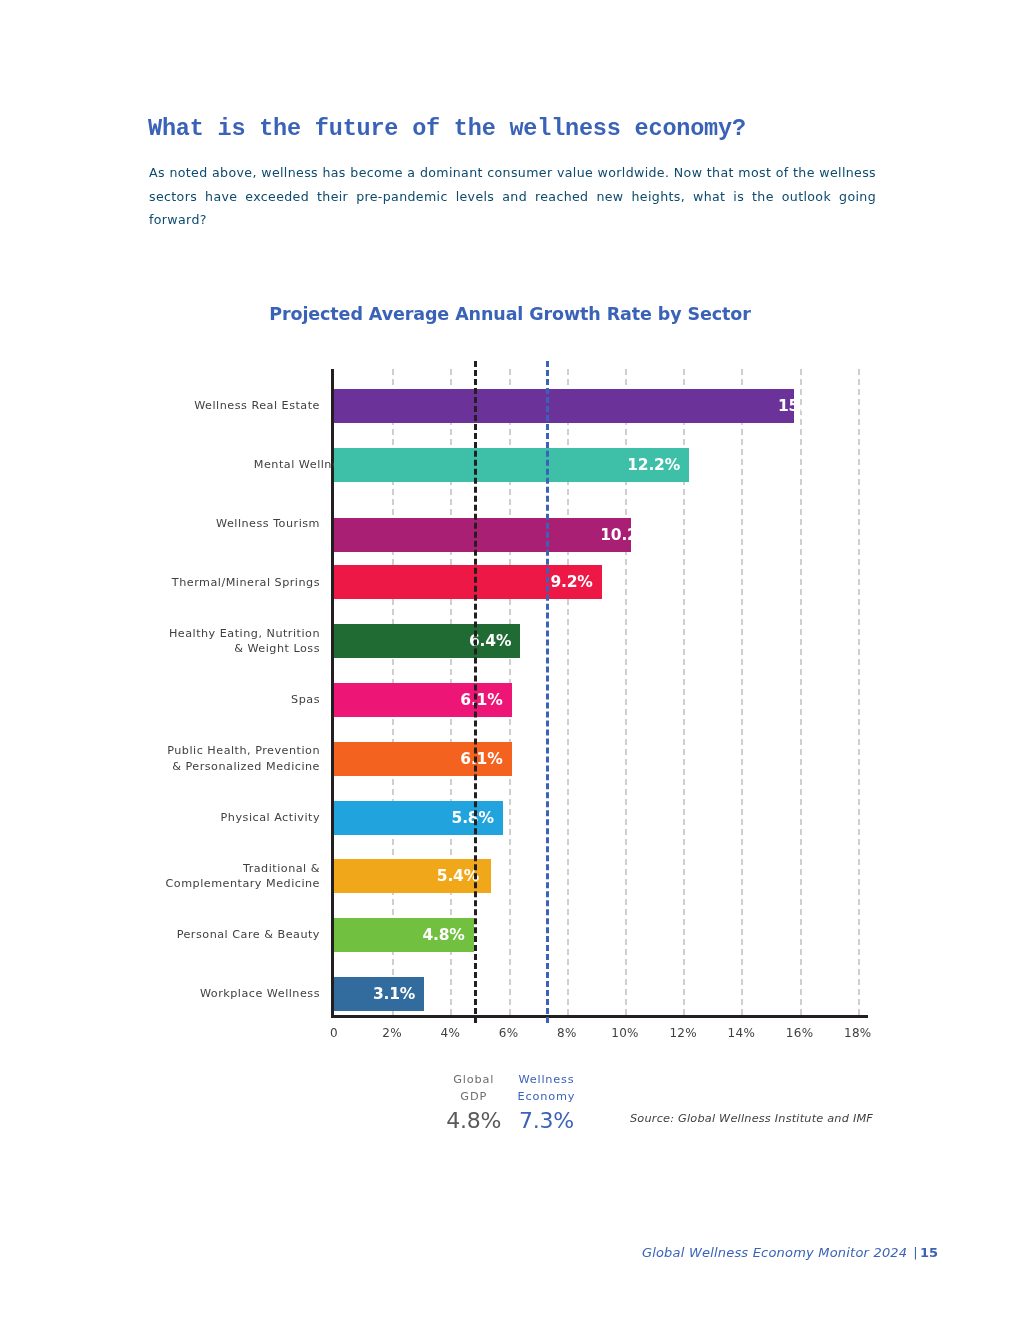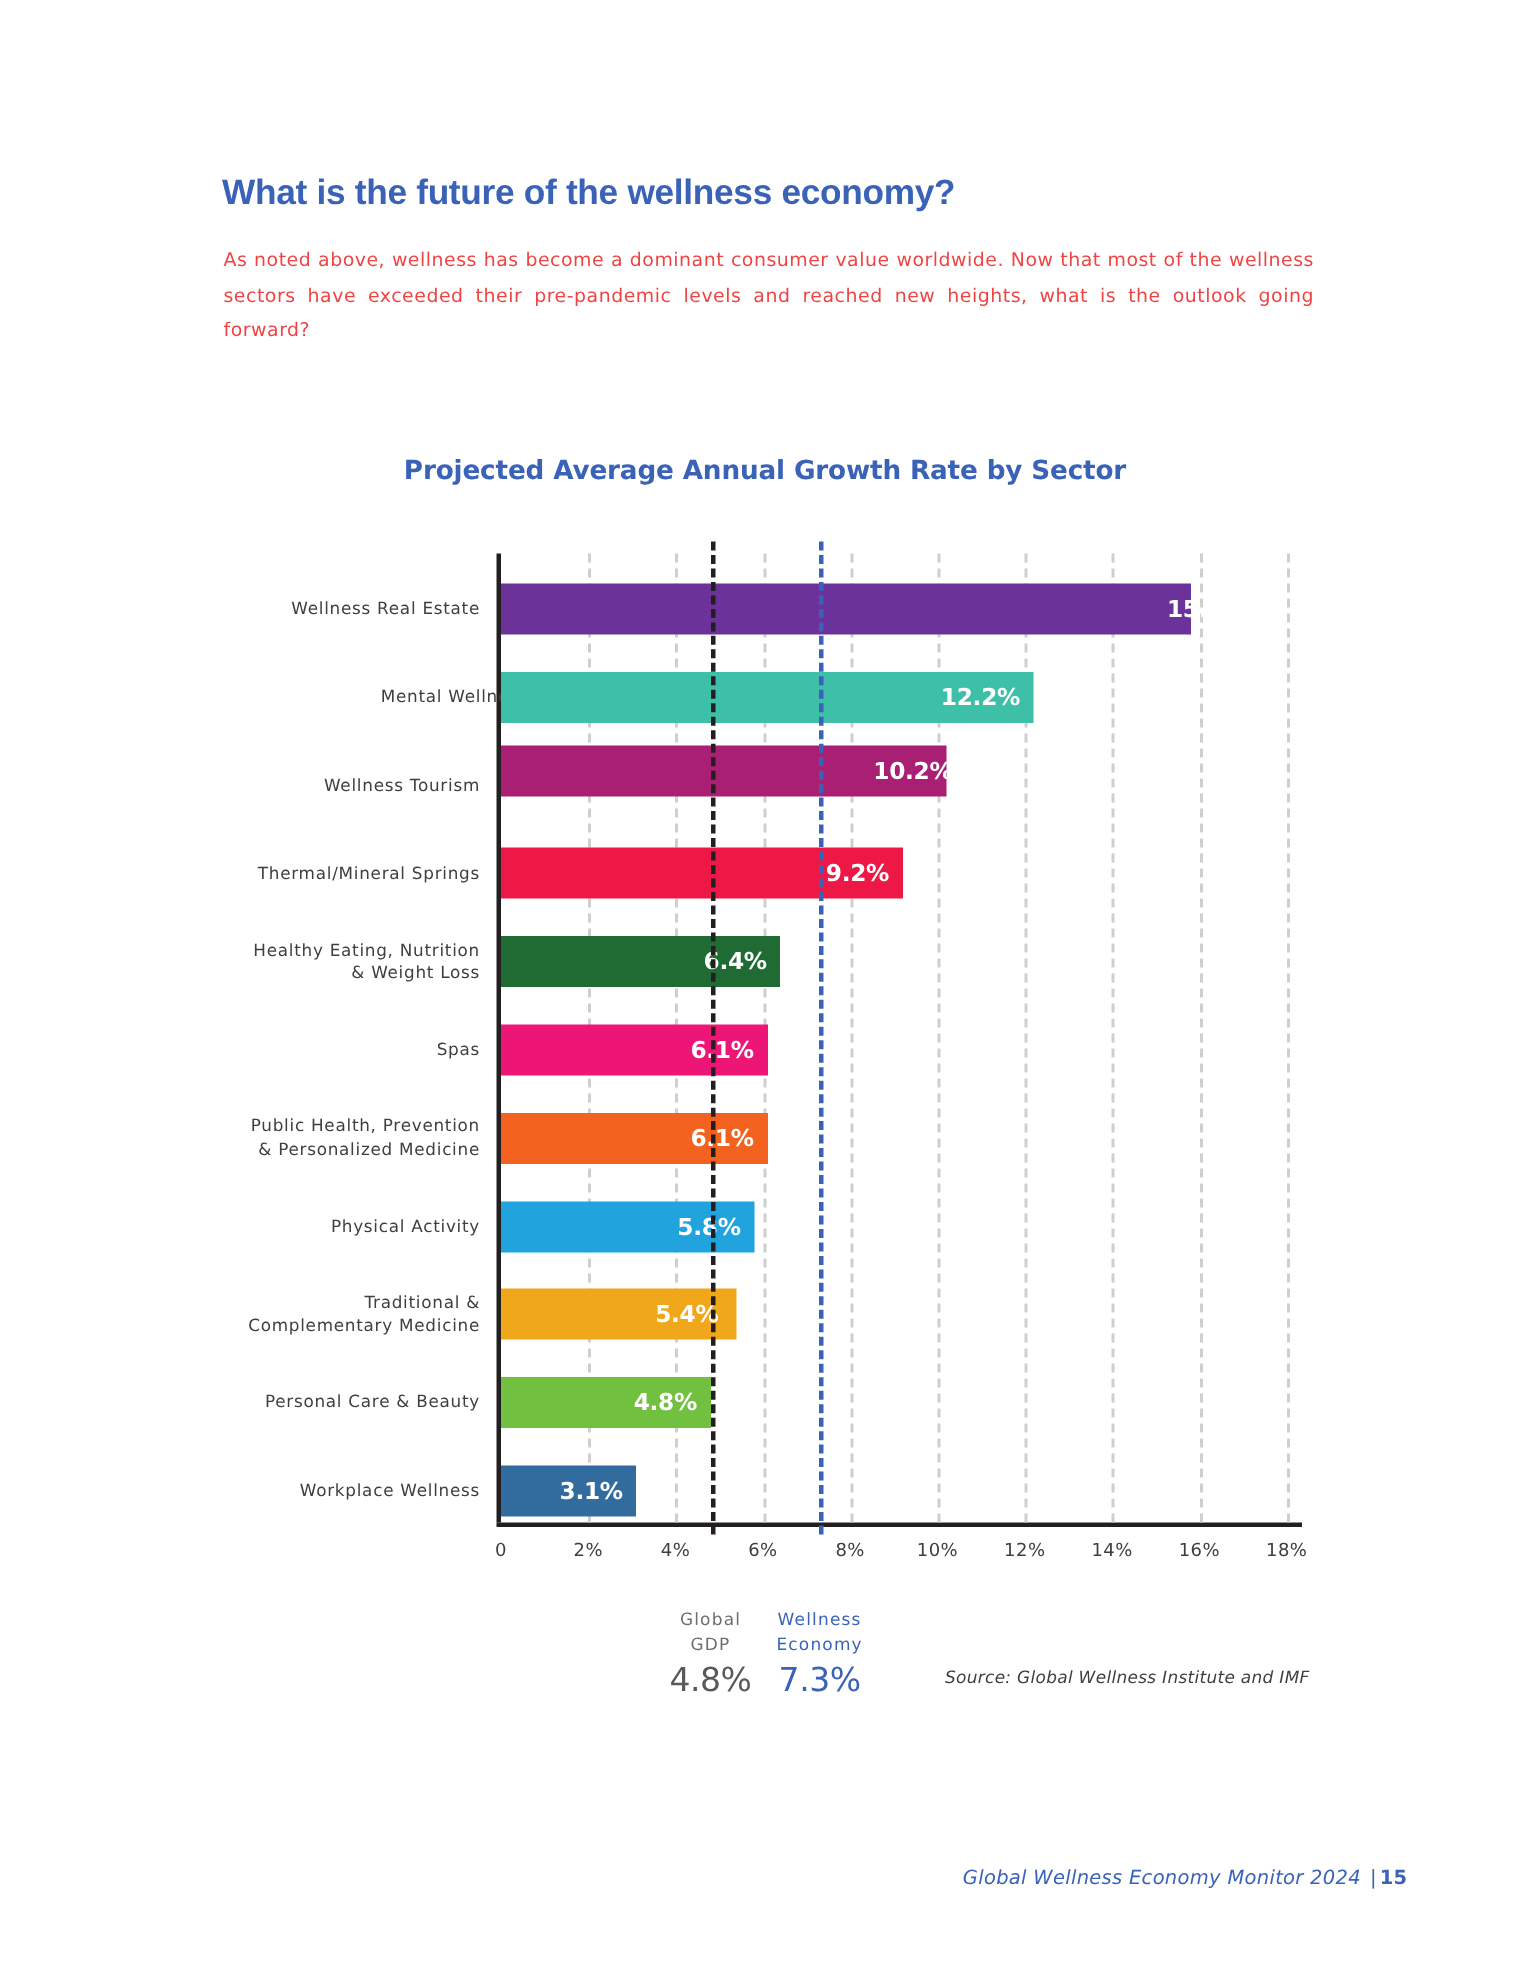--- a/index.html
+++ b/index.html
@@ -18,30 +18,30 @@
   
   .page-heading {
     position: absolute;
     left: 148px;
     top: 115px;
     width: 740px;
     font-size: 23.5px;
     font-weight: bold;
     color: #3a63b8;
     letter-spacing: -0.2px;
-    font-family: Liberation Sans, sans-serif;
+    font-family: Liberation Mono, monospace;
   }
   .intro-paragraph {
     position: absolute;
     left: 149px;
     top: 161px;
     width: 727px;
     font-size: 12.6px;
     line-height: 23.5px;
-    color: #ef4444;
+    color: #0c4a6e;
     letter-spacing: 0.35px;
     text-align: justify;
     font-family: "DejaVu Sans", "Liberation Sans", sans-serif;
   }
 
   
   .chart-wrap {
     position: absolute;
     left: 0;
     top: 0;
@@ -234,21 +234,21 @@
       </div>
     <div id="bars">
         <div class="bar-row" style="top: 20px; width: 459.78px; padding-left: 46px;">
           <div class="bar" style="width: 459.78px; background: rgb(107, 51, 153);"></div>
           <div class="bar-value">15.8%</div>
         </div>
         <div class="bar-row" style="top: 78.8px; width: 355.02px;">
           <div class="bar" style="width: 355.02px; background: rgb(61, 191, 168);"></div>
           <div class="bar-value">12.2%</div>
         </div>
-        <div class="bar-row" style="top: 128px; width: 310px;">
+        <div class="bar-row" style="top: 149px; width: 310px; padding-left: 18px;">
           <div class="bar" style="width: 296.82px; background: rgb(168, 31, 115);"></div>
           <div class="bar-value">10.2%</div>
         </div>
         <div class="bar-row" style="top: 196.4px; width: 267.72px;">
           <div class="bar" style="width: 267.72px; background: rgb(237, 24, 70);"></div>
           <div class="bar-value">9.2%</div>
         </div>
         <div class="bar-row" style="top: 255.2px; width: 186.24px;">
           <div class="bar" style="width: 186.24px; background: rgb(31, 107, 51);"></div>
           <div class="bar-value">6.4%</div>

